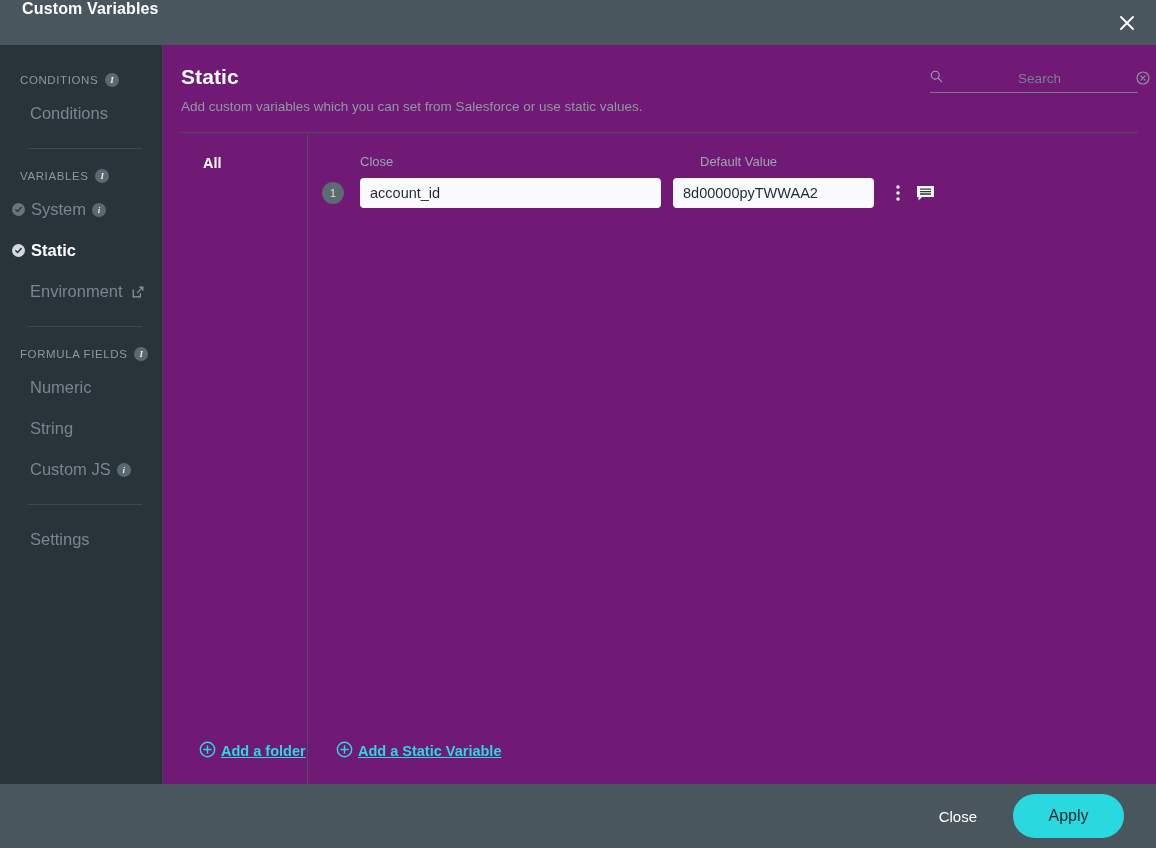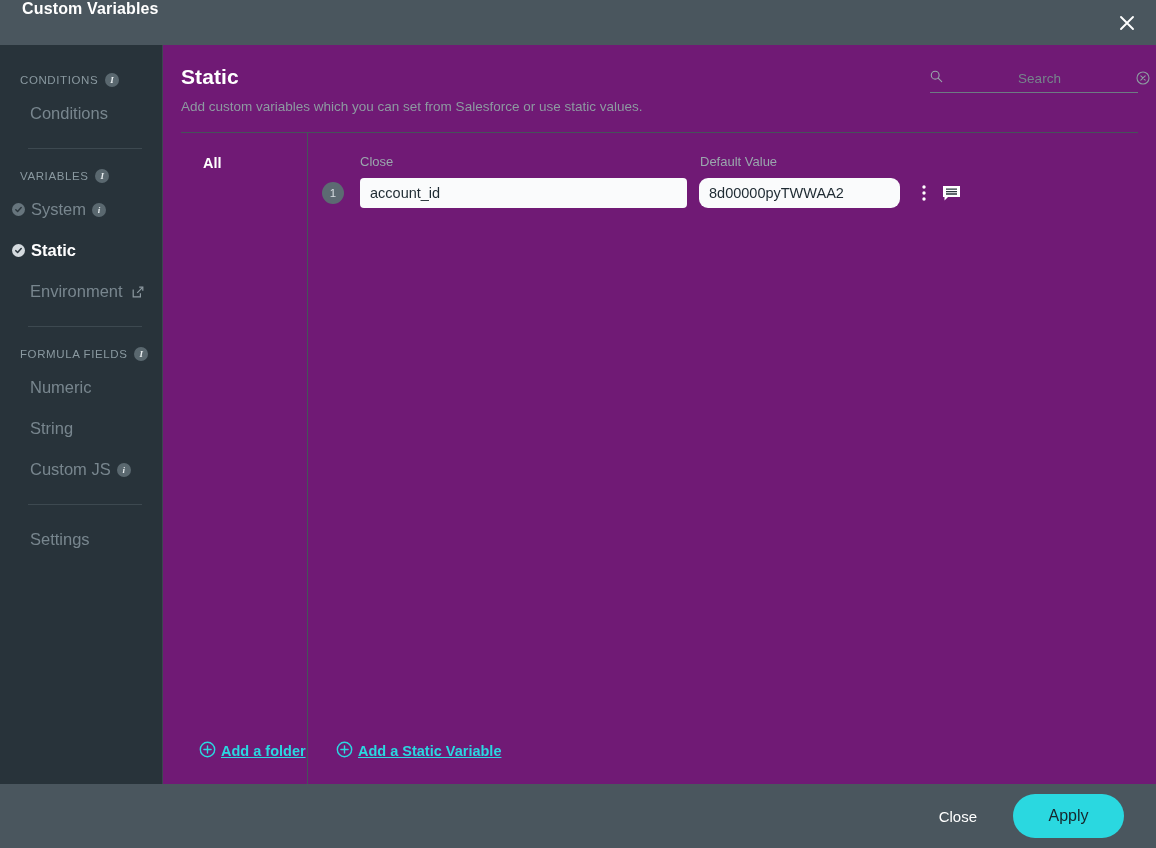--- a/index.html
+++ b/index.html
@@ -255,22 +255,22 @@
     height: 30px;
     border-radius: 4px;
     background: #fafbfc;
     border: none;
     outline: none;
     color: #1f2b33;
     font-size: 14.5px;
     padding: 0 10px;
     font-family: "Liberation Sans", sans-serif;
   }
-  .field.name { width: 327px; }
-  .field.defval { width: 201px; margin-left: 12px; border-radius: 9px; }
+  .field.name { width: 301px; }
+  .field.defval { width: 201px; margin-left: 12px; }
   .row-actions {
     display: flex;
     align-items: center;
     gap: 16px;
     margin-left: 22px;
   }
   .icon-btn { cursor: pointer; display: flex; align-items: center; }
 
   
   .add-link {

